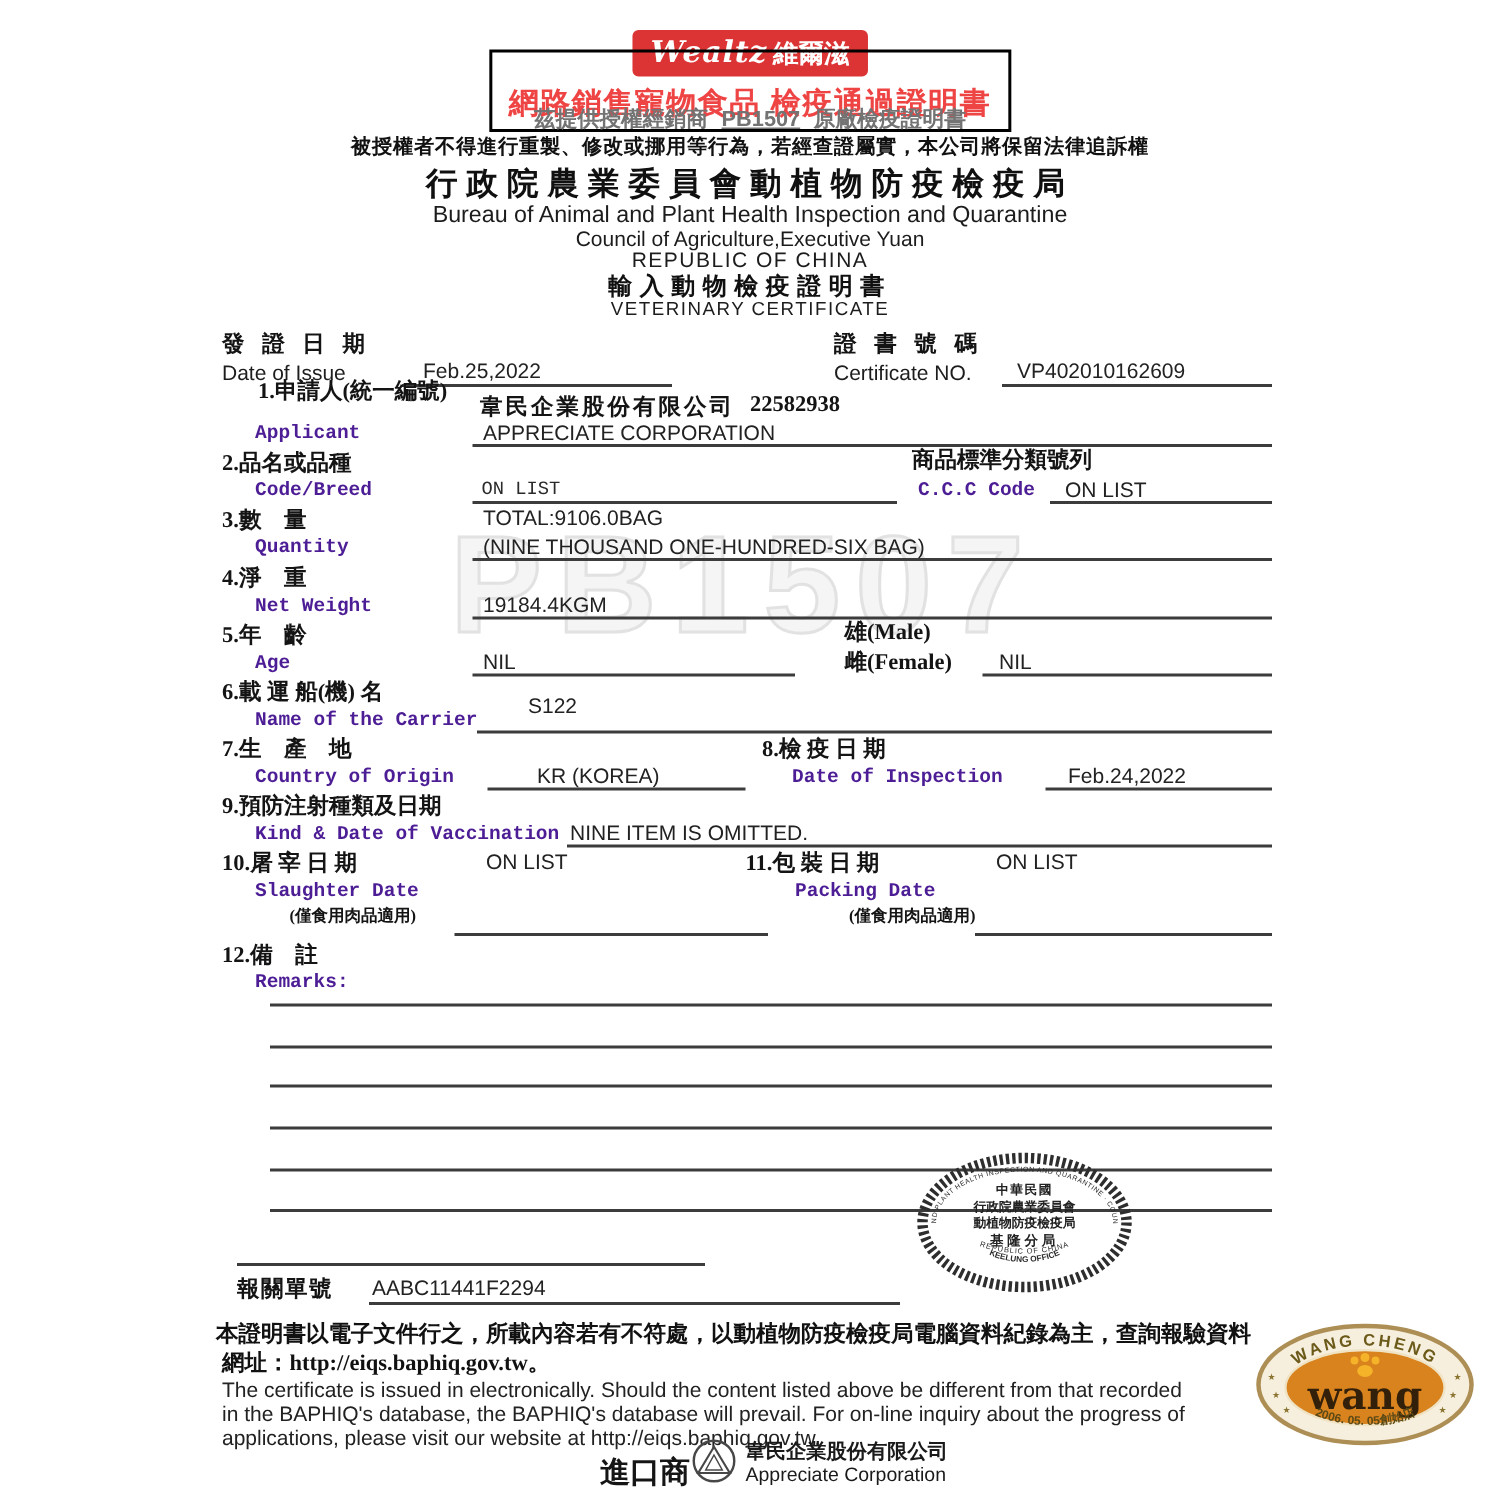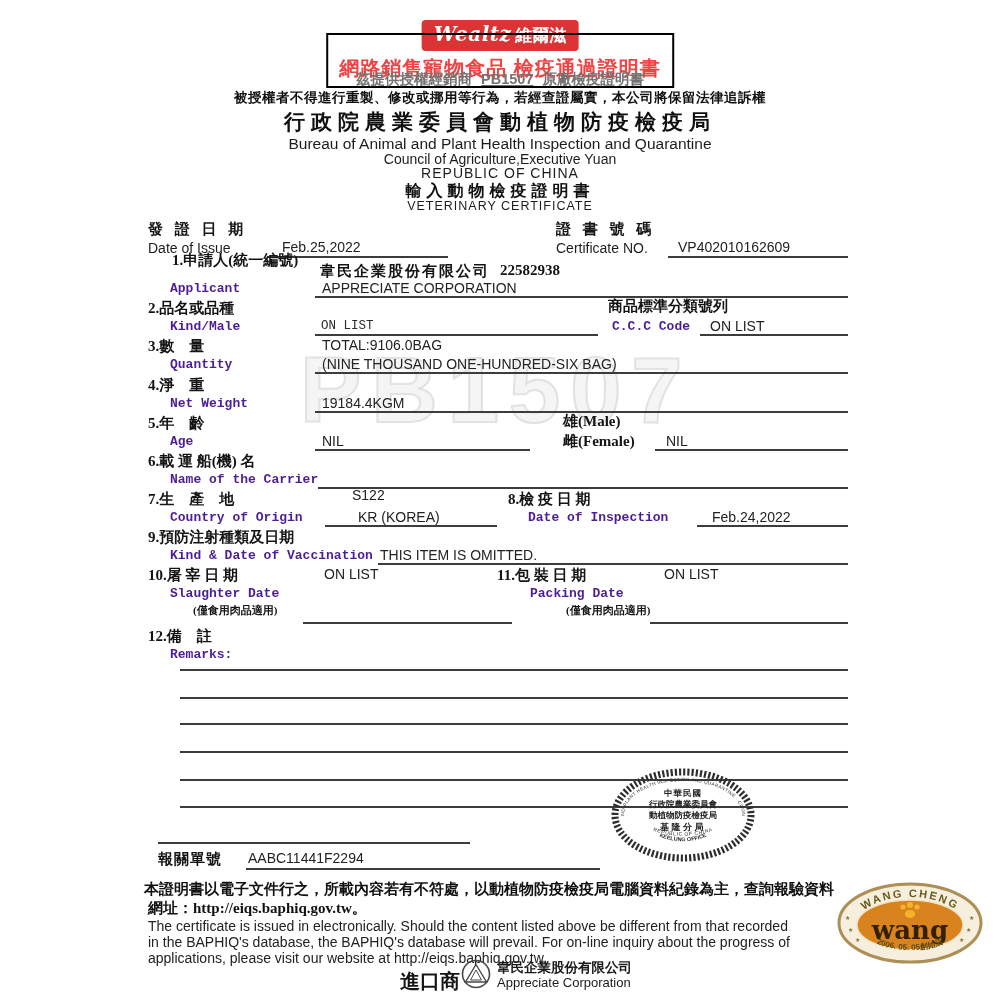--- a/index.html
+++ b/index.html
@@ -77,21 +77,21 @@
 
     <div class="abs zh" style="left:148px;top:251px;margin-left:24px;">1.申請人(統一編號)</div>
     <div class="abs zh" style="left:320px;top:262px;letter-spacing:2px;font-weight:600;">韋民企業股份有限公司</div>
     <div class="abs zh" style="left:500px;top:262px;font-weight:600;">22582938</div>
     <div class="abs en" style="left:170px;top:281px;">Applicant</div>
     <div class="abs val" style="left:322px;top:280px;">APPRECIATE CORPORATION</div>
     <div class="ul" style="left:315px;top:296px;width:533px;"></div>
 
     <div class="abs zh" style="left:148px;top:299px;">2.品名或品種</div>
     <div class="abs zh" style="left:608px;top:297px;">商品標準分類號列</div>
-    <div class="abs en" style="left:170px;top:319px;">Kind/Male</div>
+    <div class="abs en" style="left:170px;top:319px;">Code/Breed</div>
     <div class="abs val-mono" style="left:321px;top:319px;">ON LIST</div>
     <div class="ul" style="left:315px;top:334px;width:283px;"></div>
     <div class="abs en" style="left:612px;top:319px;">C.C.C Code</div>
     <div class="abs val" style="left:710px;top:318px;">ON LIST</div>
     <div class="ul" style="left:700px;top:334px;width:148px;"></div>
 
     <div class="abs zh" style="left:148px;top:337px;">3.數　量</div>
     <div class="abs val" style="left:322px;top:337px;">TOTAL:9106.0BAG</div>
     <div class="abs en" style="left:170px;top:357px;">Quantity</div>
     <div class="abs val" style="left:322px;top:356px;">(NINE THOUSAND ONE-HUNDRED-SIX BAG)</div>
@@ -106,35 +106,35 @@
     <div class="abs zh" style="left:563px;top:412px;">雄(Male)</div>
     <div class="abs en" style="left:170px;top:434px;">Age</div>
     <div class="abs val" style="left:322px;top:433px;">NIL</div>
     <div class="ul" style="left:315px;top:449px;width:215px;"></div>
     <div class="abs zh" style="left:563px;top:432px;">雌(Female)</div>
     <div class="abs val" style="left:666px;top:433px;">NIL</div>
     <div class="ul" style="left:655px;top:449px;width:193px;"></div>
 
     <div class="abs zh" style="left:148px;top:452px;">6.載 運 船(機) 名</div>
     <div class="abs en" style="left:170px;top:472px;">Name of the Carrier</div>
-    <div class="abs val" style="left:352px;top:487px;">S122</div>
+    <div class="abs val" style="left:352px;top:462px;">S122</div>
     <div class="ul" style="left:318px;top:487px;width:530px;"></div>
 
     <div class="abs zh" style="left:148px;top:490px;">7.生　產　地</div>
     <div class="abs zh" style="left:508px;top:490px;">8.檢 疫 日 期</div>
     <div class="abs en" style="left:170px;top:510px;">Country of Origin</div>
     <div class="abs val" style="left:358px;top:509px;">KR (KOREA)</div>
     <div class="ul" style="left:325px;top:525px;width:172px;"></div>
     <div class="abs en" style="left:528px;top:510px;">Date of Inspection</div>
     <div class="abs val" style="left:712px;top:509px;">Feb.24,2022</div>
     <div class="ul" style="left:697px;top:525px;width:151px;"></div>
 
     <div class="abs zh" style="left:148px;top:528px;">9.預防注射種類及日期</div>
     <div class="abs en" style="left:170px;top:548px;">Kind &amp; Date of Vaccination</div>
-    <div class="abs val" style="left:380px;top:547px;">THIS ITEM IS OMITTED.</div>
+    <div class="abs val" style="left:380px;top:547px;">NINE ITEM IS OMITTED.</div>
     <div class="ul" style="left:378px;top:563px;width:470px;"></div>
 
     <div class="abs zh" style="left:148px;top:566px;">10.屠 宰 日 期</div>
     <div class="abs val" style="left:324px;top:566px;">ON LIST</div>
     <div class="abs zh" style="left:497px;top:566px;">11.包 裝 日 期</div>
     <div class="abs val" style="left:664px;top:566px;">ON LIST</div>
     <div class="abs en" style="left:170px;top:586px;">Slaughter Date</div>
     <div class="abs en" style="left:530px;top:586px;">Packing Date</div>
     <div class="abs zh-sm" style="left:193px;top:603px;">(僅食用肉品適用)</div>
     <div class="abs zh-sm" style="left:566px;top:603px;">(僅食用肉品適用)</div>

